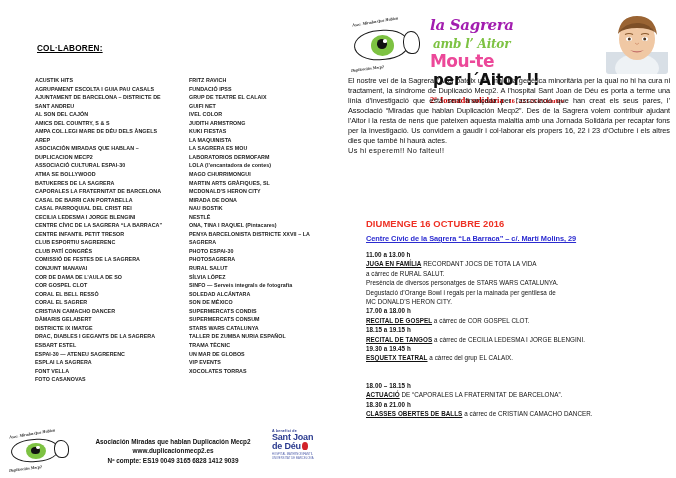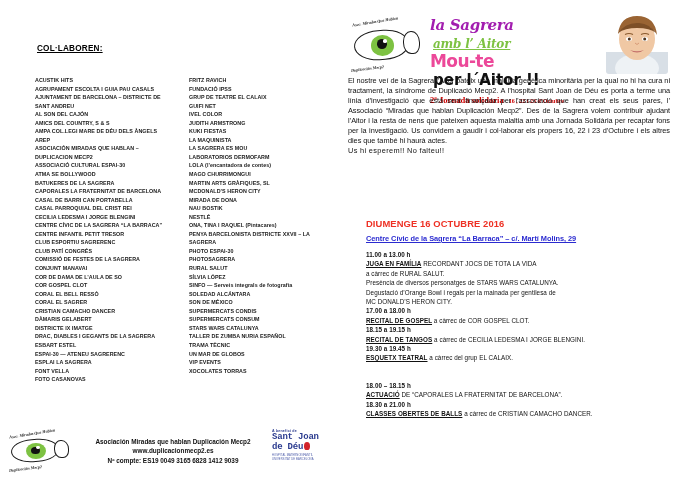--- a/index.html
+++ b/index.html
@@ -36,21 +36,21 @@
     display:flex; align-items:center;
   }
   .footer-logo { width:66px; height:48px; position:relative; flex:0 0 66px; margin-left:6px; }
   .footer-text {
     flex:1; text-align:center; font-size:6.4px; font-weight:bold;
     color:#111; line-height:9.6px; padding-left:2px;
   }
   .sjd-logo { width:62px; height:44px; position:relative; margin-right:6px; flex:0 0 62px; }
   .sjd-top { font-size:3.6px; color:#2b3b8f; font-weight:bold; letter-spacing:.2px; }
   .sjd-main {
-    font-family:Liberation Mono, monospace;
+    font-family:Liberation Sans, sans-serif;
     font-size:9px; color:#2b3b8f; font-weight:bold;
     line-height:9.4px; letter-spacing:-.2px;
   }
   .sjd-sub { font-size:2.7px; color:#4a5aa8; line-height:3.6px; letter-spacing:.1px; margin-top:1px; }
   .sjd-flame {
     display:inline-block; width:6px; height:8px; background:#d2232a;
     border-radius:50% 50% 45% 45%; vertical-align:-1px; margin-left:1px;
   }
 
   
@@ -91,21 +91,21 @@
 
   .banner { position:relative; height:78px; padding:12px 6px 0 8px; }
   .banner-logo { position:absolute; left:8px; top:14px; width:76px; height:62px; }
   .banner-titles { position:absolute; left:90px; top:16px; width:160px; }
   .t-sagrera {
     font-family:"DejaVu Serif", serif; font-style:italic; font-weight:bold;
     font-size:15px; color:#a21caf; letter-spacing:-.3px; display:inline-block;
   }
   .t-amb {
     font-family:"DejaVu Serif", serif; font-style:italic; font-weight:bold;
-    font-size:12px; color:#7dc242; letter-spacing:-.2px; display:inline-block; margin-left:3px;text-decoration:underline;
+    font-size:12px; color:#7dc242; letter-spacing:-.2px; display:inline-block; margin-left:3px;
   }
   .t-moute {
     font-family:"DejaVu Sans", sans-serif; font-weight:bold;
     font-size:17px; color:#ec4899; letter-spacing:-.6px; display:inline-block; line-height:18px;
   }
   .t-peraitor {
     font-family:"DejaVu Sans", sans-serif; font-weight:bold;
     font-size:15px; color:#111; display:inline-block; margin-left:3px;
   }
   .t-jornada {

